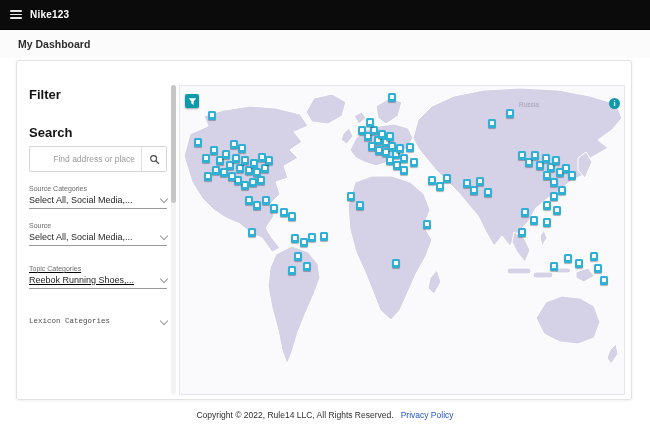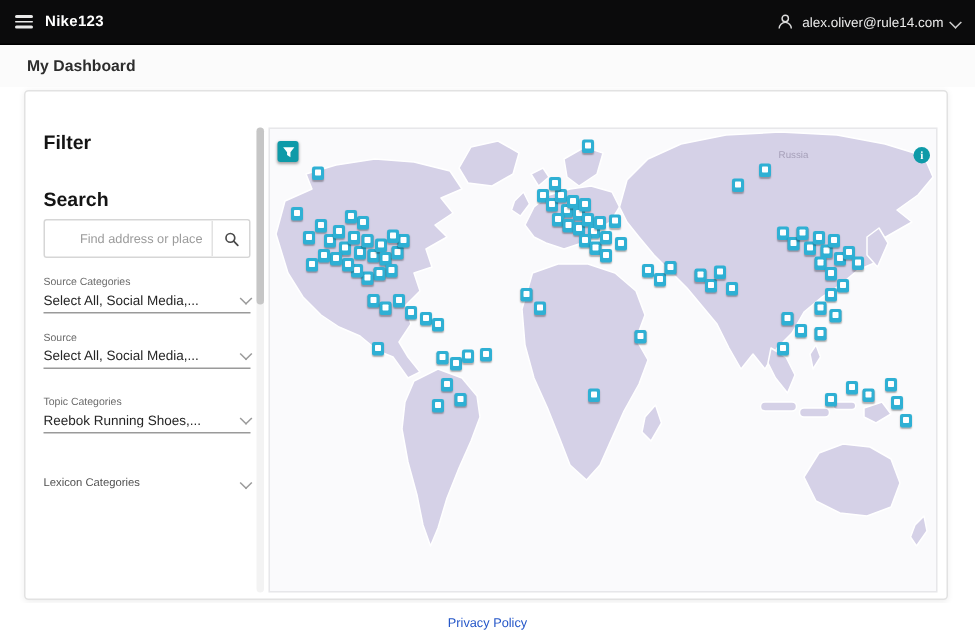--- a/index.html
+++ b/index.html
@@ -39,24 +39,24 @@
   .select .chev{margin-left:4px;margin-bottom:2px;}
   .search-h{margin-top:16px;}
   .searchbox{margin-top:6px;display:flex;height:24px;border:1px solid #d6d6d6;border-radius:2px;
              overflow:hidden;background:#fff;}
   .searchbox input{flex:1;border:none;outline:none;font-size:8.5px;padding:0 6px;color:#333;min-width:0;
                    font-family:Liberation Sans, sans-serif;background:transparent;text-align:right;}
   .searchbox input::placeholder{color:#9b9b9b;}
   .search-btn{width:24px;border-left:1px solid #e2e2e2;display:flex;align-items:center;justify-content:center;
               cursor:pointer;background:#fff;}
   .fgroup{margin-top:13px;}
-  .fgroup.g3{margin-top:19px;}
+  .fgroup.g3{margin-top:19px;text-decoration:underline;}
   .fgroup.g4{margin-top:23px;}
   .lexicon-row{margin-top:28px;display:flex;align-items:center;justify-content:space-between;cursor:pointer;}
-  .lexicon-row .lex-label{font-size:7.5px;color:#4f4f4f;}
+  .lexicon-row .lex-label{font-size:7.5px;color:#4f4f4f;font-family:Liberation Mono, monospace;}
 
   
   .scrollbar{position:absolute;left:154px;top:24px;width:5px;height:310px;background:#f3f3f3;border-radius:3px;}
   .scroll-thumb{position:absolute;top:0;left:0;width:5px;height:118px;background:#c6c6c6;border-radius:3px;cursor:pointer;}
 
   
   .map{position:absolute;left:162px;top:24px;width:446px;height:310px;background:#fafafc;
        border:1px solid #e7e7ea;box-sizing:border-box;overflow:hidden;}
   .map svg.world{position:absolute;left:0;top:0;}
   .map-label{position:absolute;font-size:6.5px;color:#a59fb8;transform:translate(-50%,-50%);pointer-events:none;}
@@ -77,28 +77,20 @@
 </head>
 <body>
 
 <div class="navbar">
   <div class="burger">
     <span></span>
       <span></span>
       <span></span>
   </div>
   <div class="brand">Nike123</div>
-  <div class="nav-right">
-    <svg width="13" height="13" viewBox="0 0 16 16">
-      <circle cx="8" cy="5.3" r="2.6" fill="none" stroke="#dcdcdc" stroke-width="1.2"></circle>
-      <path d="M3,13.5 a5,5 0 0 1 10,0" fill="none" stroke="#dcdcdc" stroke-width="1.2"></path>
-    </svg>
-    <span>alex.oliver@rule14.com</span>
-    <span class="chev light"></span>
-  </div>
 </div>
 
 <div class="breadcrumb">
   <span>My Dashboard</span>
 </div>
 
 <div class="card">
 
   <div class="filter-panel">
     <div class="section-h">Filter</div>
@@ -310,14 +302,15 @@
         <div class="marker" style="left: 414px; top: 171px;"></div>
         <div class="marker" style="left: 418px; top: 183px;"></div>
         <div class="marker" style="left: 424px; top: 195px;"></div>
         <div class="marker" style="left: 312px; top: 38px;"></div>
         <div class="marker" style="left: 330px; top: 28px;"></div>
       </div>
   </div>
 </div>
 
 <div class="footer">
+  <span>Copyright © 2022, Rule14 LLC, All Rights Reserved.</span>
   <span class="privacy">Privacy Policy</span>
 </div>
 
 </body></html>

